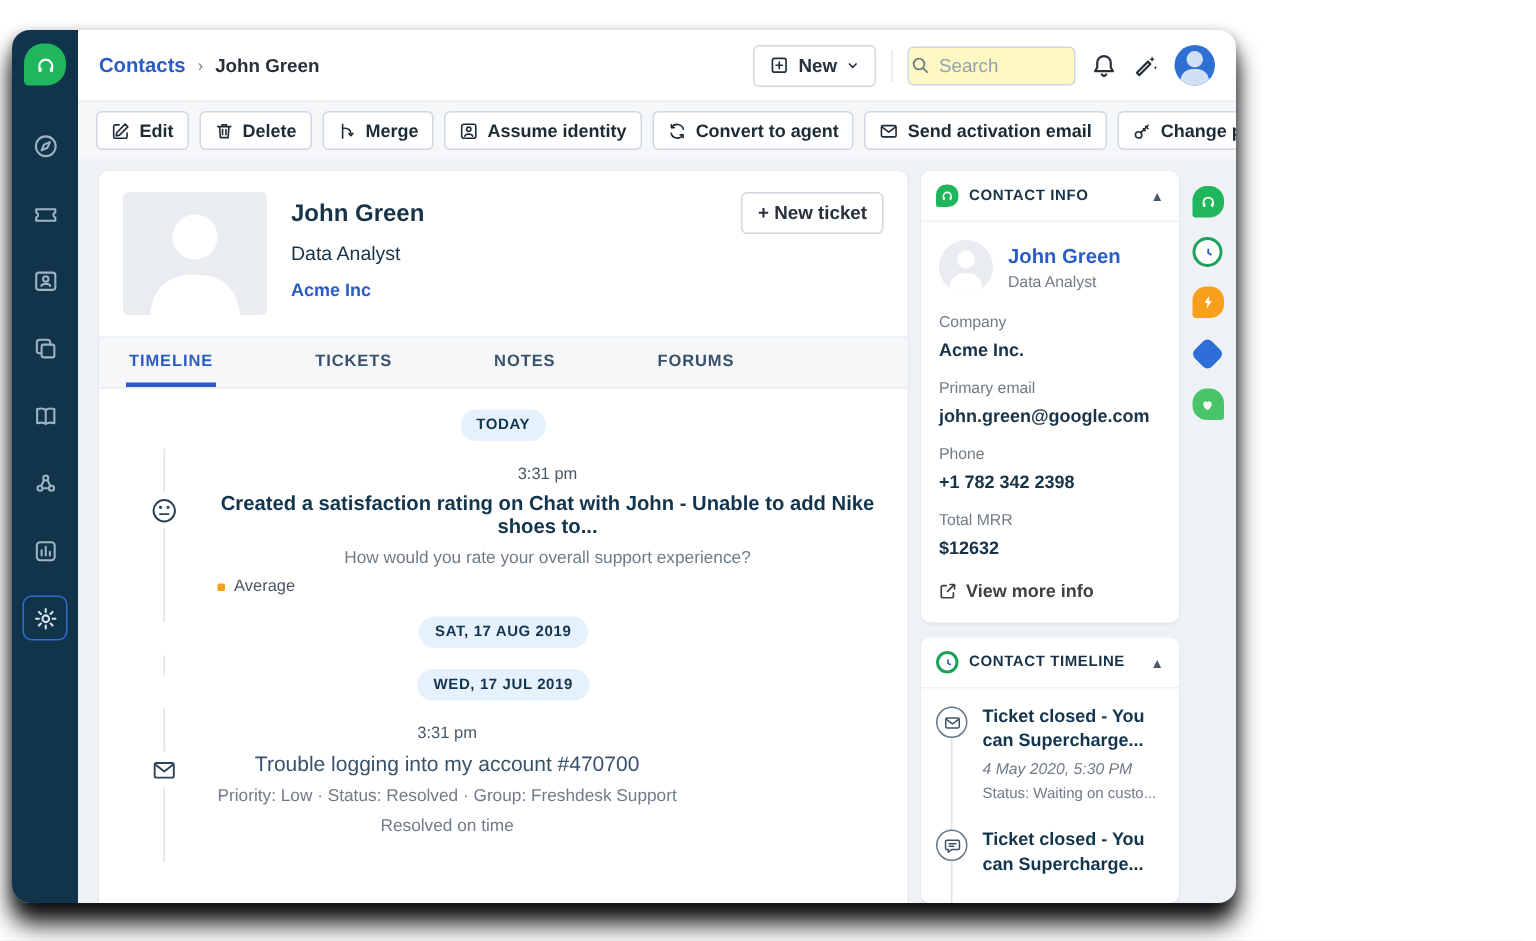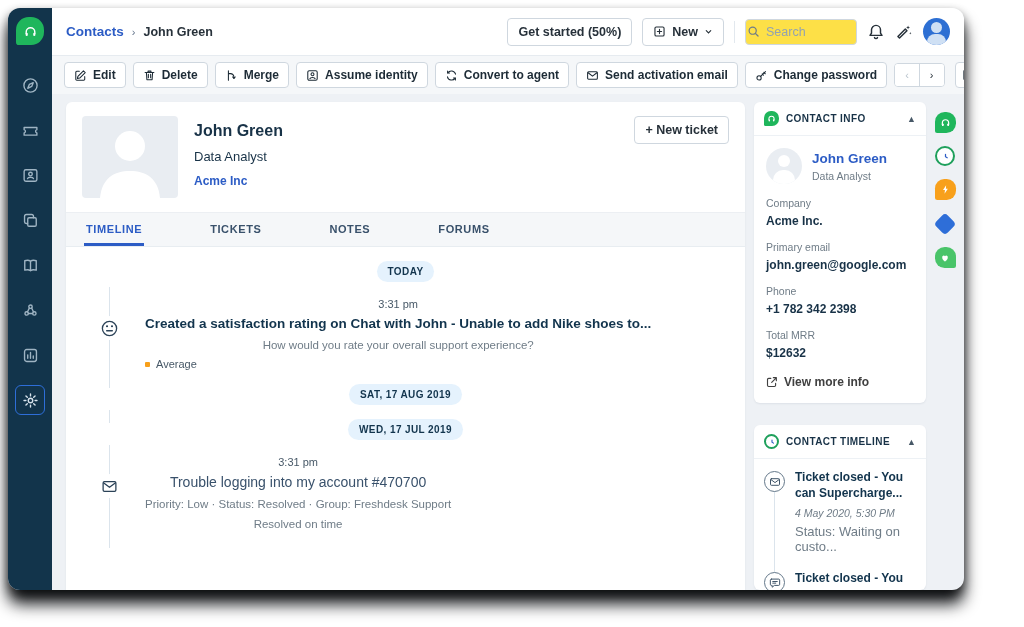--- a/index.html
+++ b/index.html
@@ -1,42 +1,42 @@
 <!DOCTYPE html>
 <html><head>
 <meta charset="utf-8">
 <style>
   * { box-sizing: border-box; margin: 0; padding: 0; }
   body {
     width: 1024px; height: 627px; background: #ffffff;
     font-family: "Liberation Sans", sans-serif; overflow: hidden;
   }
   .window {
-    position: absolute; left: 8px; top: 8px; width: 956px; height: 582px;
+    position: absolute; left: 8px; top: 20px; width: 816px; height: 582px;
     border-radius: 12px; overflow: hidden; display: flex; background: #eef1f5;
     box-shadow: 0 4px 10px rgba(0,0,0,.45), 0 14px 16px 0 rgba(2,4,8,.92);
   }
   
   .sidebar { width: 44px; background: #12344b; display: flex; flex-direction: column; align-items: center; flex-shrink: 0; }
   .logo-box { width: 44px; height: 46px; display: flex; align-items: center; justify-content: center; }
   .fd-squircle { width: 28px; height: 28px; background: #1fb65c; border-radius: 46% 46% 46% 10%; display: flex; align-items: center; justify-content: center; }
   .side-nav { display: flex; flex-direction: column; align-items: center; gap: 15px; margin-top: 16px; }
   .side-item { width: 30px; height: 30px; display: flex; align-items: center; justify-content: center; color: #9fb4c3; border-radius: 6px; border: 1px solid transparent; }
   .side-item.active { border-color: #2e6ed8; color: #d7e3ec; }
   
   .main-col { flex: 1; display: flex; flex-direction: column; min-width: 0; }
   .topbar { height: 48px; background: #fff; border-bottom: 1px solid #e6ebf0; display: flex; align-items: center; padding: 0 14px 0 14px; flex-shrink: 0; }
   .crumbs { display: flex; align-items: center; gap: 8px; }
   .crumb-root { color: #2c5cc5; font-size: 13.5px; font-weight: bold; }
   .crumb-sep { color: #64748b; font-size: 11px; }
   .crumb-cur { color: #27313a; font-size: 12.5px; font-weight: 600; }
   .topbar-right { margin-left: auto; display: flex; align-items: center; gap: 10px; }
   .btn { background: #fff; border: 1px solid #cfd7df; border-radius: 4px; color: #27313a; font-size: 12.5px; font-weight: 600; padding: 6px 10px; display: inline-flex; align-items: center; gap: 6px; white-space: nowrap; font-family: inherit; }
   .vdiv { width: 1px; height: 22px; background: #e2e8ee; }
-  .search-box { display: flex; align-items: center; gap: 6px; border: 1px solid #cfd7df; border-radius: 4px; padding: 5px 1px; color: #92a2b1; width: 112px; background:#fde047; }
+  .search-box { display: flex; align-items: center; gap: 6px; border: 1px solid #cfd7df; border-radius: 4px; padding: 5px 1px; color: #92a2b1; width: 112px; background:#fef9c3; }
   .search-box input { border: none; outline: none; width: 70px; font-size: 12.5px; color: #475867; font-family: inherit; background: transparent; }
   .search-box input::placeholder { color: #92a2b1; }
   .icon-btn { color: #27313a; display: flex; align-items: center; }
   .avatar-sm { width: 27px; height: 27px; border-radius: 50%; background: #2d6fd3; overflow: hidden; position: relative; flex-shrink:0; }
   .avatar-sm::before { content:""; position:absolute; width: 11px; height: 11px; background:#cfe0f4; border-radius:50%; left:8px; top:4px; }
   .avatar-sm::after { content:""; position:absolute; width: 19px; height: 12px; background:#cfe0f4; border-radius:8px 8px 0 0; left:4px; top:16px; }
   
   .toolbar { height: 38px; background: #f5f7f9; display: flex; align-items: center; gap: 7px; padding: 0 27px 0 12px; flex-shrink: 0; }
   .toolbar .btn { font-weight: 600; padding: 5px 9px; font-size: 12px; color:#1d2b36; }
   .toolbar-right { margin-left: auto; display: flex; align-items: center; gap: 10px; }
@@ -67,21 +67,21 @@
   .tl-icon { width: 24px; height: 24px; border-radius: 50%; background: #fff; color: #2b4257; display: flex; align-items: center; justify-content: center; position: relative; z-index: 2; margin-left: 11px; flex-shrink: 0; margin-top: 18px; }
   .tl-body { margin-left: 24px; }
   .tl-time { font-size: 11px; color: #475867; }
   .tl-title { font-size: 13.5px; font-weight: bold; color: #12344d; margin-top: 6px; }
   .tl-title.link-like { font-weight: normal; font-size: 14px; color: #39516b; }
   .tl-sub { font-size: 11.5px; color: #6f7c87; margin-top: 8px; }
   .tl-rating { display: flex; align-items: center; gap: 6px; margin-top: 7px; }
   .dot-orange { width: 5px; height: 5px; background: #f8a01b; border-radius: 1px; }
   .tl-rating span { font-size: 11px; color: #475867; }
   
-  .right-col { width: 172px; margin-left: 9px; display: flex; flex-direction: column; gap: 22px; flex-shrink: 0; border-radius: 23px; }
+  .right-col { width: 172px; margin-left: 9px; display: flex; flex-direction: column; gap: 10px; flex-shrink: 0; border-radius: 23px; }
   .panel-head { display: flex; align-items: center; gap: 7px; padding: 9px 10px; border-bottom: 1px solid #edf1f5; }
   .panel-title { font-size: 10px; font-weight: bold; letter-spacing: .4px; color: #183247; }
   .panel-chevron { margin-left: auto; color: #475867; font-size: 9px; }
   .mini-squircle { width: 15px; height: 15px; background: #1fb65c; border-radius: 46% 46% 46% 10%; display: flex; align-items: center; justify-content: center; flex-shrink: 0; }
   .clock-ring { width: 15px; height: 15px; border-radius: 50%; border: 2px solid #1fa05c; display: flex; align-items: center; justify-content: center; color: #2c5cc5; flex-shrink: 0; background:#fff; }
   .ci-body { padding: 12px 12px 14px; }
   .ci-top { display: flex; gap: 10px; align-items: center; }
   .ci-avatar { width: 36px; height: 36px; border-radius: 50%; background: #e9edf2; position: relative; overflow: hidden; flex-shrink: 0; }
   .ci-avatar::before { content:""; position:absolute; width: 12px; height: 12px; background:#fff; border-radius:50%; left:12px; top:7px; }
   .ci-avatar::after { content:""; position:absolute; width: 22px; height: 14px; background:#fff; border-radius:10px 10px 0 0; left:7px; top:22px; }
@@ -91,21 +91,21 @@
   .ci-label { font-size: 10.5px; color: #6f7c87; }
   .ci-value { font-size: 12px; font-weight: 600; color: #183247; margin-top: 5px; word-break: break-all; }
   .ci-link { display: flex; align-items: center; gap: 6px; color: #404040; font-size: 12px; font-weight: bold; margin-top: 15px; }
   .ct-card { flex: 1; overflow: hidden; display: flex; flex-direction: column; }
   .ct-body { padding: 10px 10px 0 10px; position: relative; flex: 1; overflow: hidden; }
   .ct-rail { position: absolute; left: 20px; top: 14px; bottom: 0; width: 1px; background: #dbe4ec; }
   .ct-entry { display: flex; gap: 10px; margin-bottom: 16px; }
   .ct-icon { width: 21px; height: 21px; border-radius: 50%; border: 1px solid #64788a; background: #fff; color: #3c5166; display: flex; align-items: center; justify-content: center; flex-shrink: 0; position: relative; z-index: 2; margin-top: 2px; }
   .ct-title { font-size: 12px; font-weight: bold; color: #12344d; line-height: 1.35; }
   .ct-date { font-size: 10.5px; font-style: italic; color: #6f7c87; margin-top: 6px; }
-  .ct-status { font-size: 13px; color: #6f7c87; margin-top: 5px; }
+  .ct-status { font-size: 10px; color: #6f7c87; margin-top: 5px; }
   
   .apps-strip { width: 38px; display: flex; flex-direction: column; align-items: center; gap: 13px; padding-top: 10px; flex-shrink: 0; }
   .app-ic { width: 21px; height: 21px; display: flex; align-items: center; justify-content: center; border-radius: 6px; }
   .app-green { background: #1fb65c; border-radius: 46% 46% 46% 10%; color: #fff; }
   .app-clock { background: #fff; border: 2px solid #1fa05c; border-radius: 50%; color: #2c5cc5; width: 20px; height: 20px; }
   .app-orange { background: #f8a01b; border-radius: 44% 44% 44% 12%; color: #fff; }
   .app-diamond { background: #2e6ed8; width: 16px; height: 16px; transform: rotate(45deg); border-radius: 4px; margin: 2px; }
   .app-shield { background: #49c469; border-radius: 46% 46% 10% 46%; color: #fff; }
   svg { display: block; }
 </style>
@@ -180,23 +180,20 @@
 
   <div class="main-col">
 
     <header class="topbar">
       <div class="crumbs">
         <span class="crumb-root">Contacts</span>
         <span class="crumb-sep">›</span>
         <span class="crumb-cur">John Green</span>
       </div>
       <div class="topbar-right">
-        <button class="btn">
-            <span>Get started (50%)</span>
-          </button>
         <button class="btn">
           <svg width="13" height="13" viewBox="0 0 16 16" fill="none" stroke="currentColor" stroke-width="1.4" stroke-linecap="round">
               <rect x="2.4" y="2.4" width="11.2" height="11.2" rx="1.6"></rect>
               <path d="M8 5.4v5.2M5.4 8h5.2"></path>
             </svg>
           <span>New</span>
           <svg width="9" height="9" viewBox="0 0 16 16" fill="none" stroke="currentColor" stroke-width="2" stroke-linecap="round">
               <path d="M4 6.5 8 10.5 12 6.5"></path>
             </svg>
         </button>

